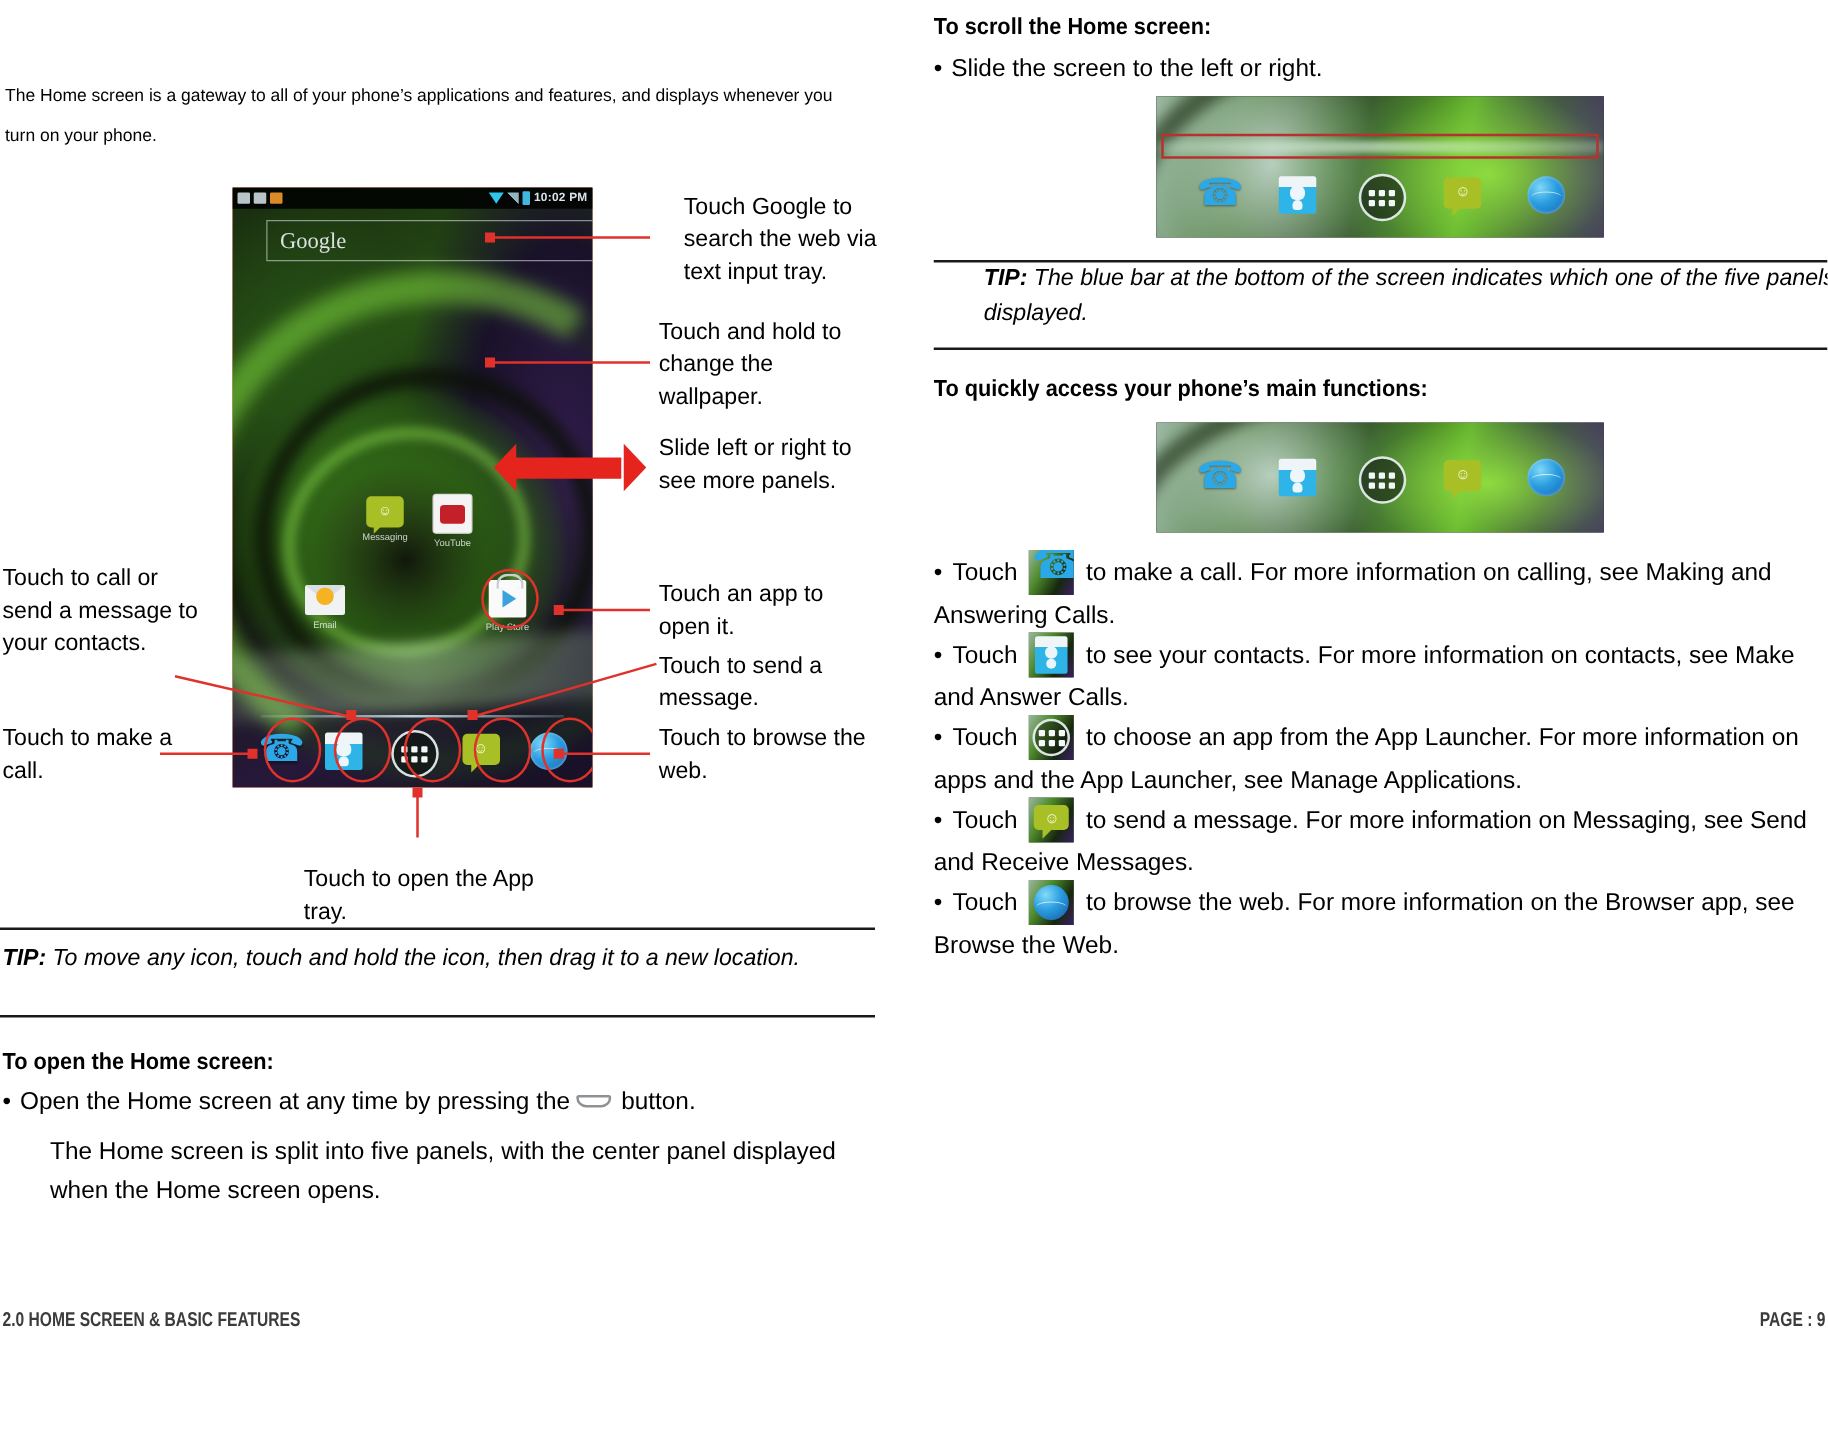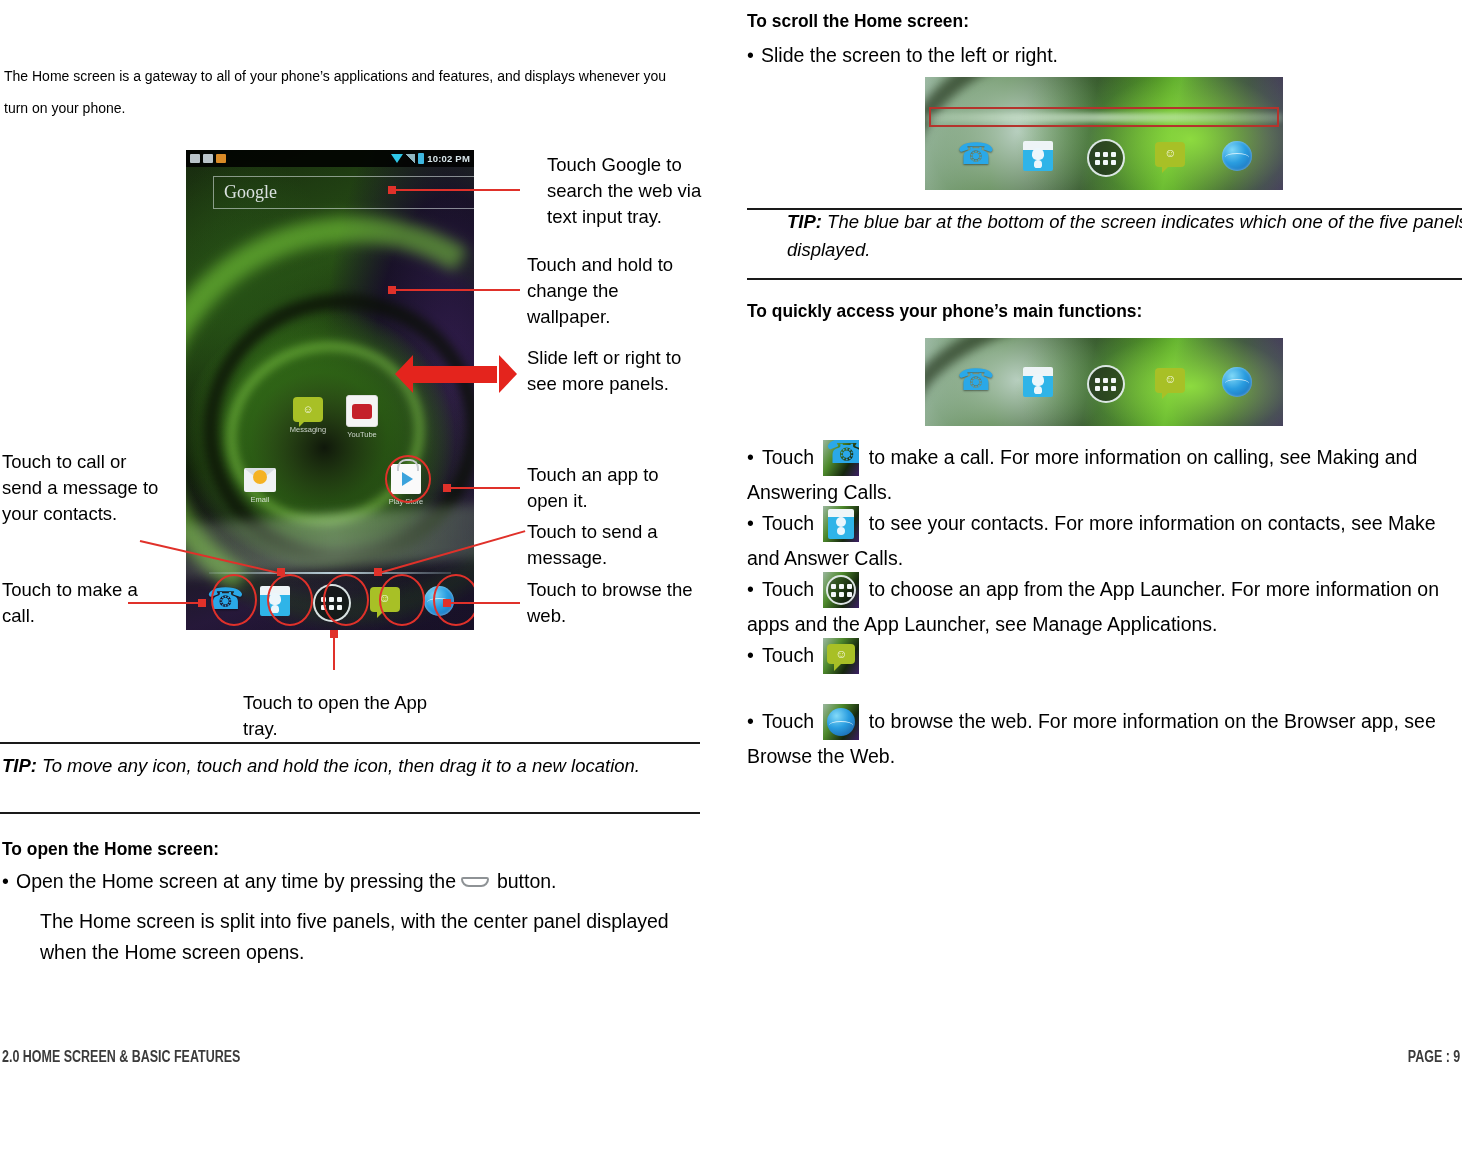--- a/index.html
+++ b/index.html
@@ -833,21 +833,21 @@
         </span></span><span> to choose an app from the App Launcher. For more information on apps and the App Launcher, see Manage Applications.</span>
   </div>
 
   <div class="rbullet" style="left:2px; top:506px;">
     <span class="b-dot">•</span><span>Touch </span><span class="inline-ico ii-contacts"><span class="bg"></span><span class="fg"></span></span><span> to see your contacts. For more information on contacts, see Make and Answer Calls.</span>
   </div>
 
   <div class="rbullet" style="left:2px; top:638px;">
     <span class="b-dot">•</span><span>Touch </span><span class="inline-ico ii-message"><span class="bg"></span><span class="fg">
           <em>☺</em>
-        </span></span>
+        </span></span><span> to send a message. For more information on Messaging, see Send and Receive Messages.</span>
   </div>
 
   <div class="rbullet" style="left:2px; top:704px;">
     <span class="b-dot">•</span><span>Touch </span><span class="inline-ico ii-browser"><span class="bg"></span><span class="fg"></span></span><span> to browse the web. For more information on the Browser app, see Browse the Web.</span>
   </div>
 
   <div class="footer-right">PAGE : 9</div>
 </div>
 
 </body></html>

